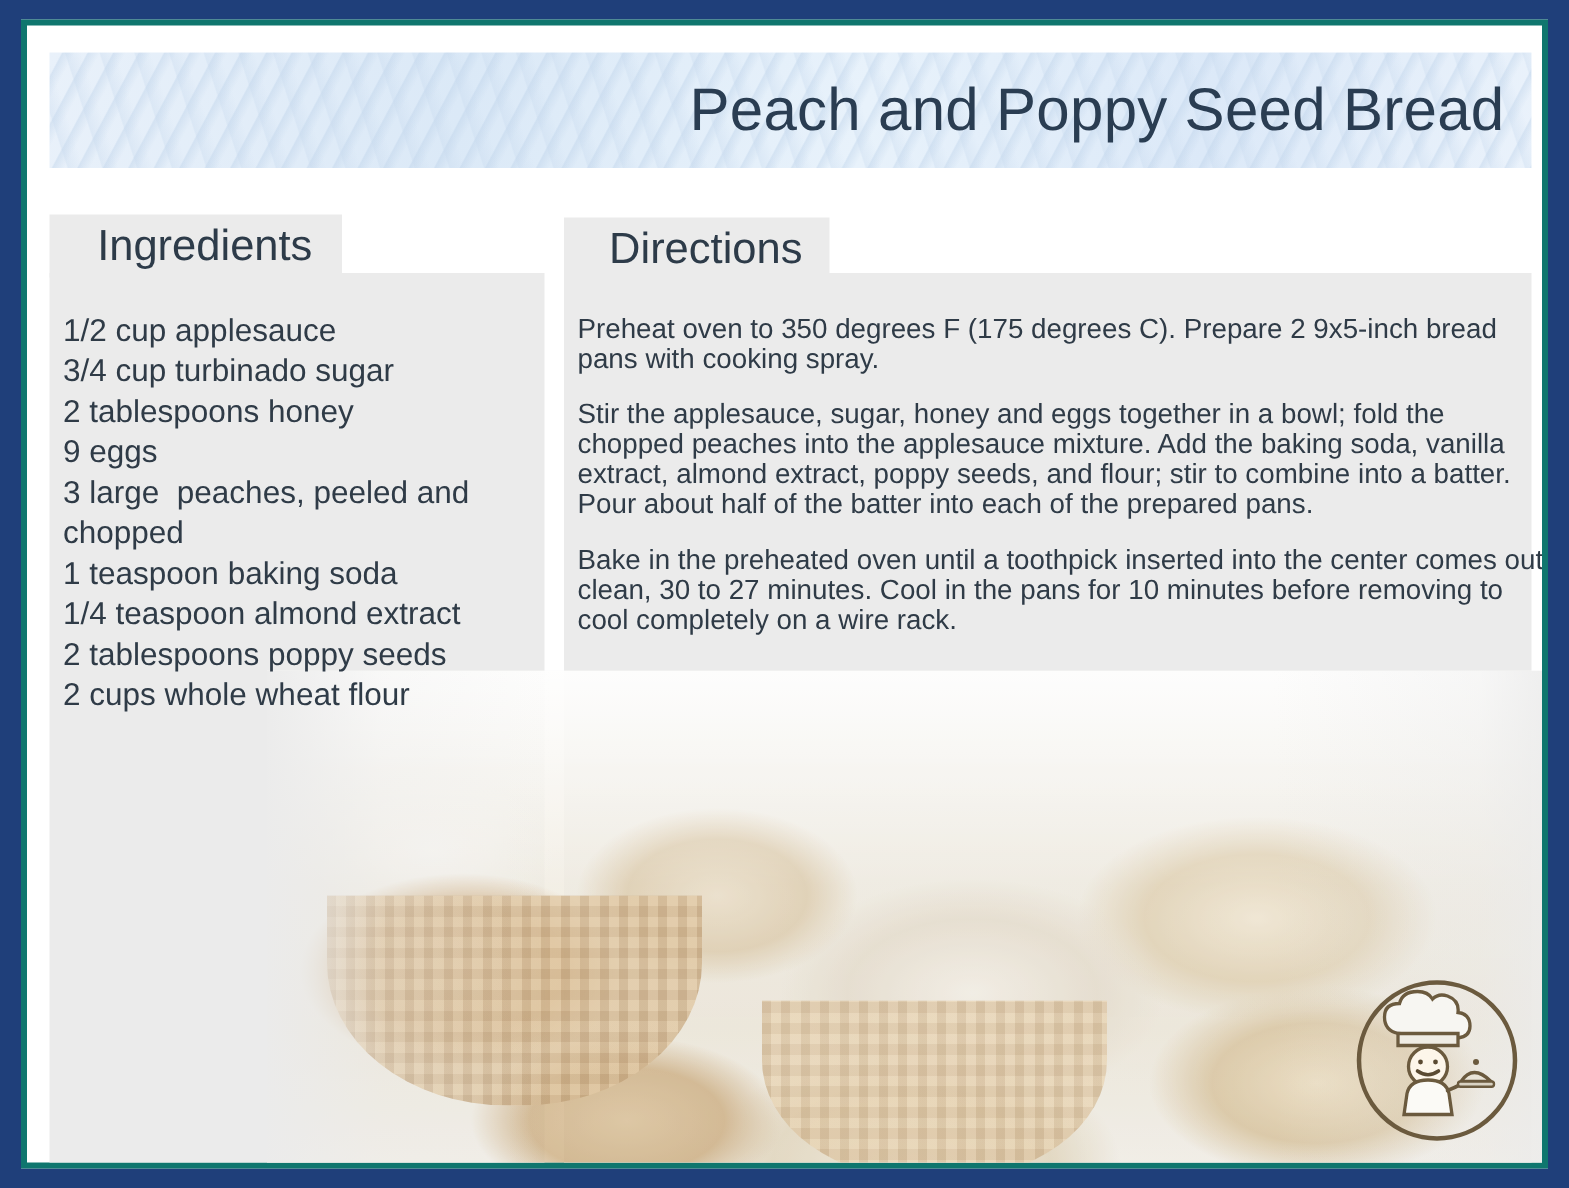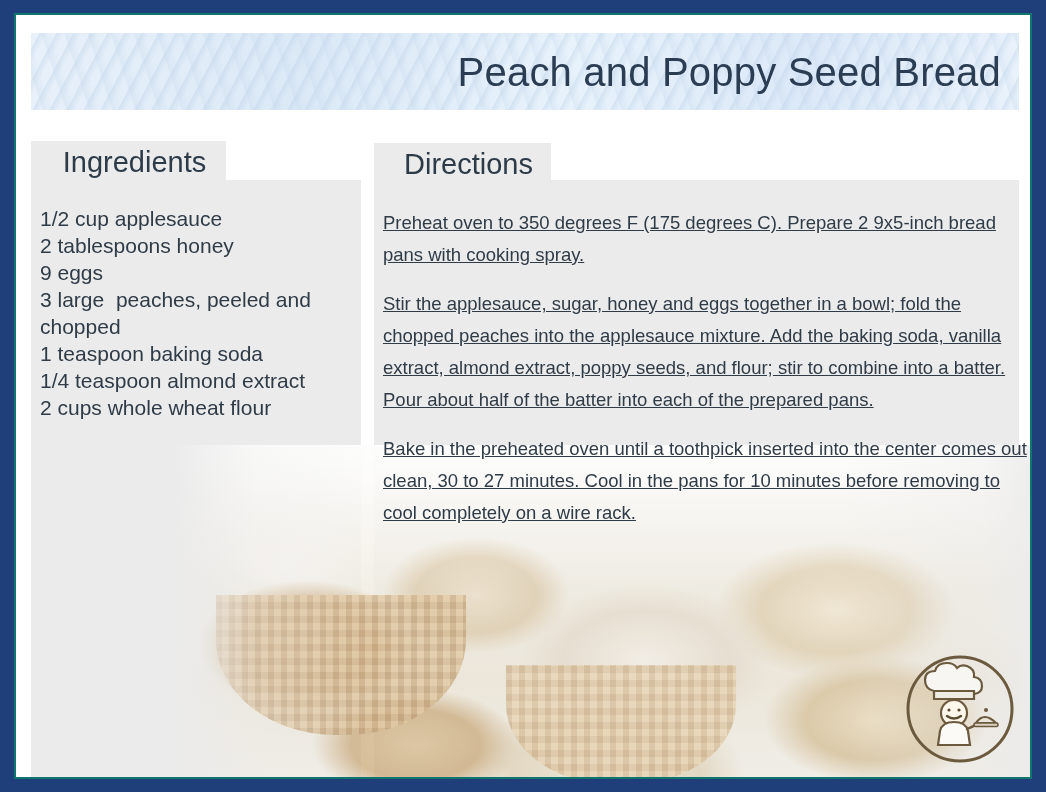--- a/index.html
+++ b/index.html
@@ -13,21 +13,21 @@
     font-family: "Liberation Sans", sans-serif;
     overflow: hidden;
   }
   .slide {
     position: absolute;
     left: 14px;
     top: 13px;
     width: 1018px;
     height: 766px;
     background: #ffffff;
-    border: 2px solid #0f766e;
+    border: 4px solid #0f766e;
     box-sizing: border-box;
     overflow: hidden;
   }
 
   
   .title-banner {
     position: absolute;
     left: 15px;
     top: 18px;
     width: 988px;
@@ -189,24 +189,23 @@
     z-index: 4;
   }
   .ingredients-list div { white-space: pre-wrap; }
 
   .directions-body {
     position: absolute;
     left: 367px;
     top: 192px;
     width: 644px;
     font-size: 18.5px;
-    line-height: 32px;
+    line-height: 20px;
     color: #2f3b47;
     z-index: 4;
-    text-decoration: underline;
   }
   .directions-body p {
     margin: 0 0 17px 0;
   }
   .directions-body p:last-child { margin-bottom: 0; }
 
   
   .chef-logo {
     position: absolute;
     right: 14px;
@@ -238,25 +237,27 @@
   <div class="photo">
     <div class="bg"></div>
     <div class="basket"></div>
     <div class="basket2"></div>
     <div class="veil"></div>
     <div class="lgrad"></div>
   </div>
 
   <div class="ingredients-list">
     <div>1/2 cup applesauce</div>
+    <div>3/4 cup turbinado sugar</div>
     <div>2 tablespoons honey</div>
     <div>9 eggs</div>
     <div>3 large  peaches, peeled and chopped</div>
     <div>1 teaspoon baking soda</div>
     <div>1/4 teaspoon almond extract</div>
+    <div>2 tablespoons poppy seeds</div>
     <div>2 cups whole wheat flour</div>
   </div>
 
   <div class="directions-body">
     <p>Preheat oven to 350 degrees F (175 degrees C). Prepare 2 9x5-inch bread pans with cooking spray.</p>
     <p>Stir the applesauce, sugar, honey and eggs together in a bowl; fold the chopped peaches into the applesauce mixture. Add the baking soda, vanilla extract, almond extract, poppy seeds, and flour; stir to combine into a batter. Pour about half of the batter into each of the prepared pans.</p>
     <p>Bake in the preheated oven until a toothpick inserted into the center comes out clean, 30 to 27 minutes. Cool in the pans for 10 minutes before removing to cool completely on a wire rack.</p>
   </div>
 
   <svg class="chef-logo" viewBox="0 0 112 112">

